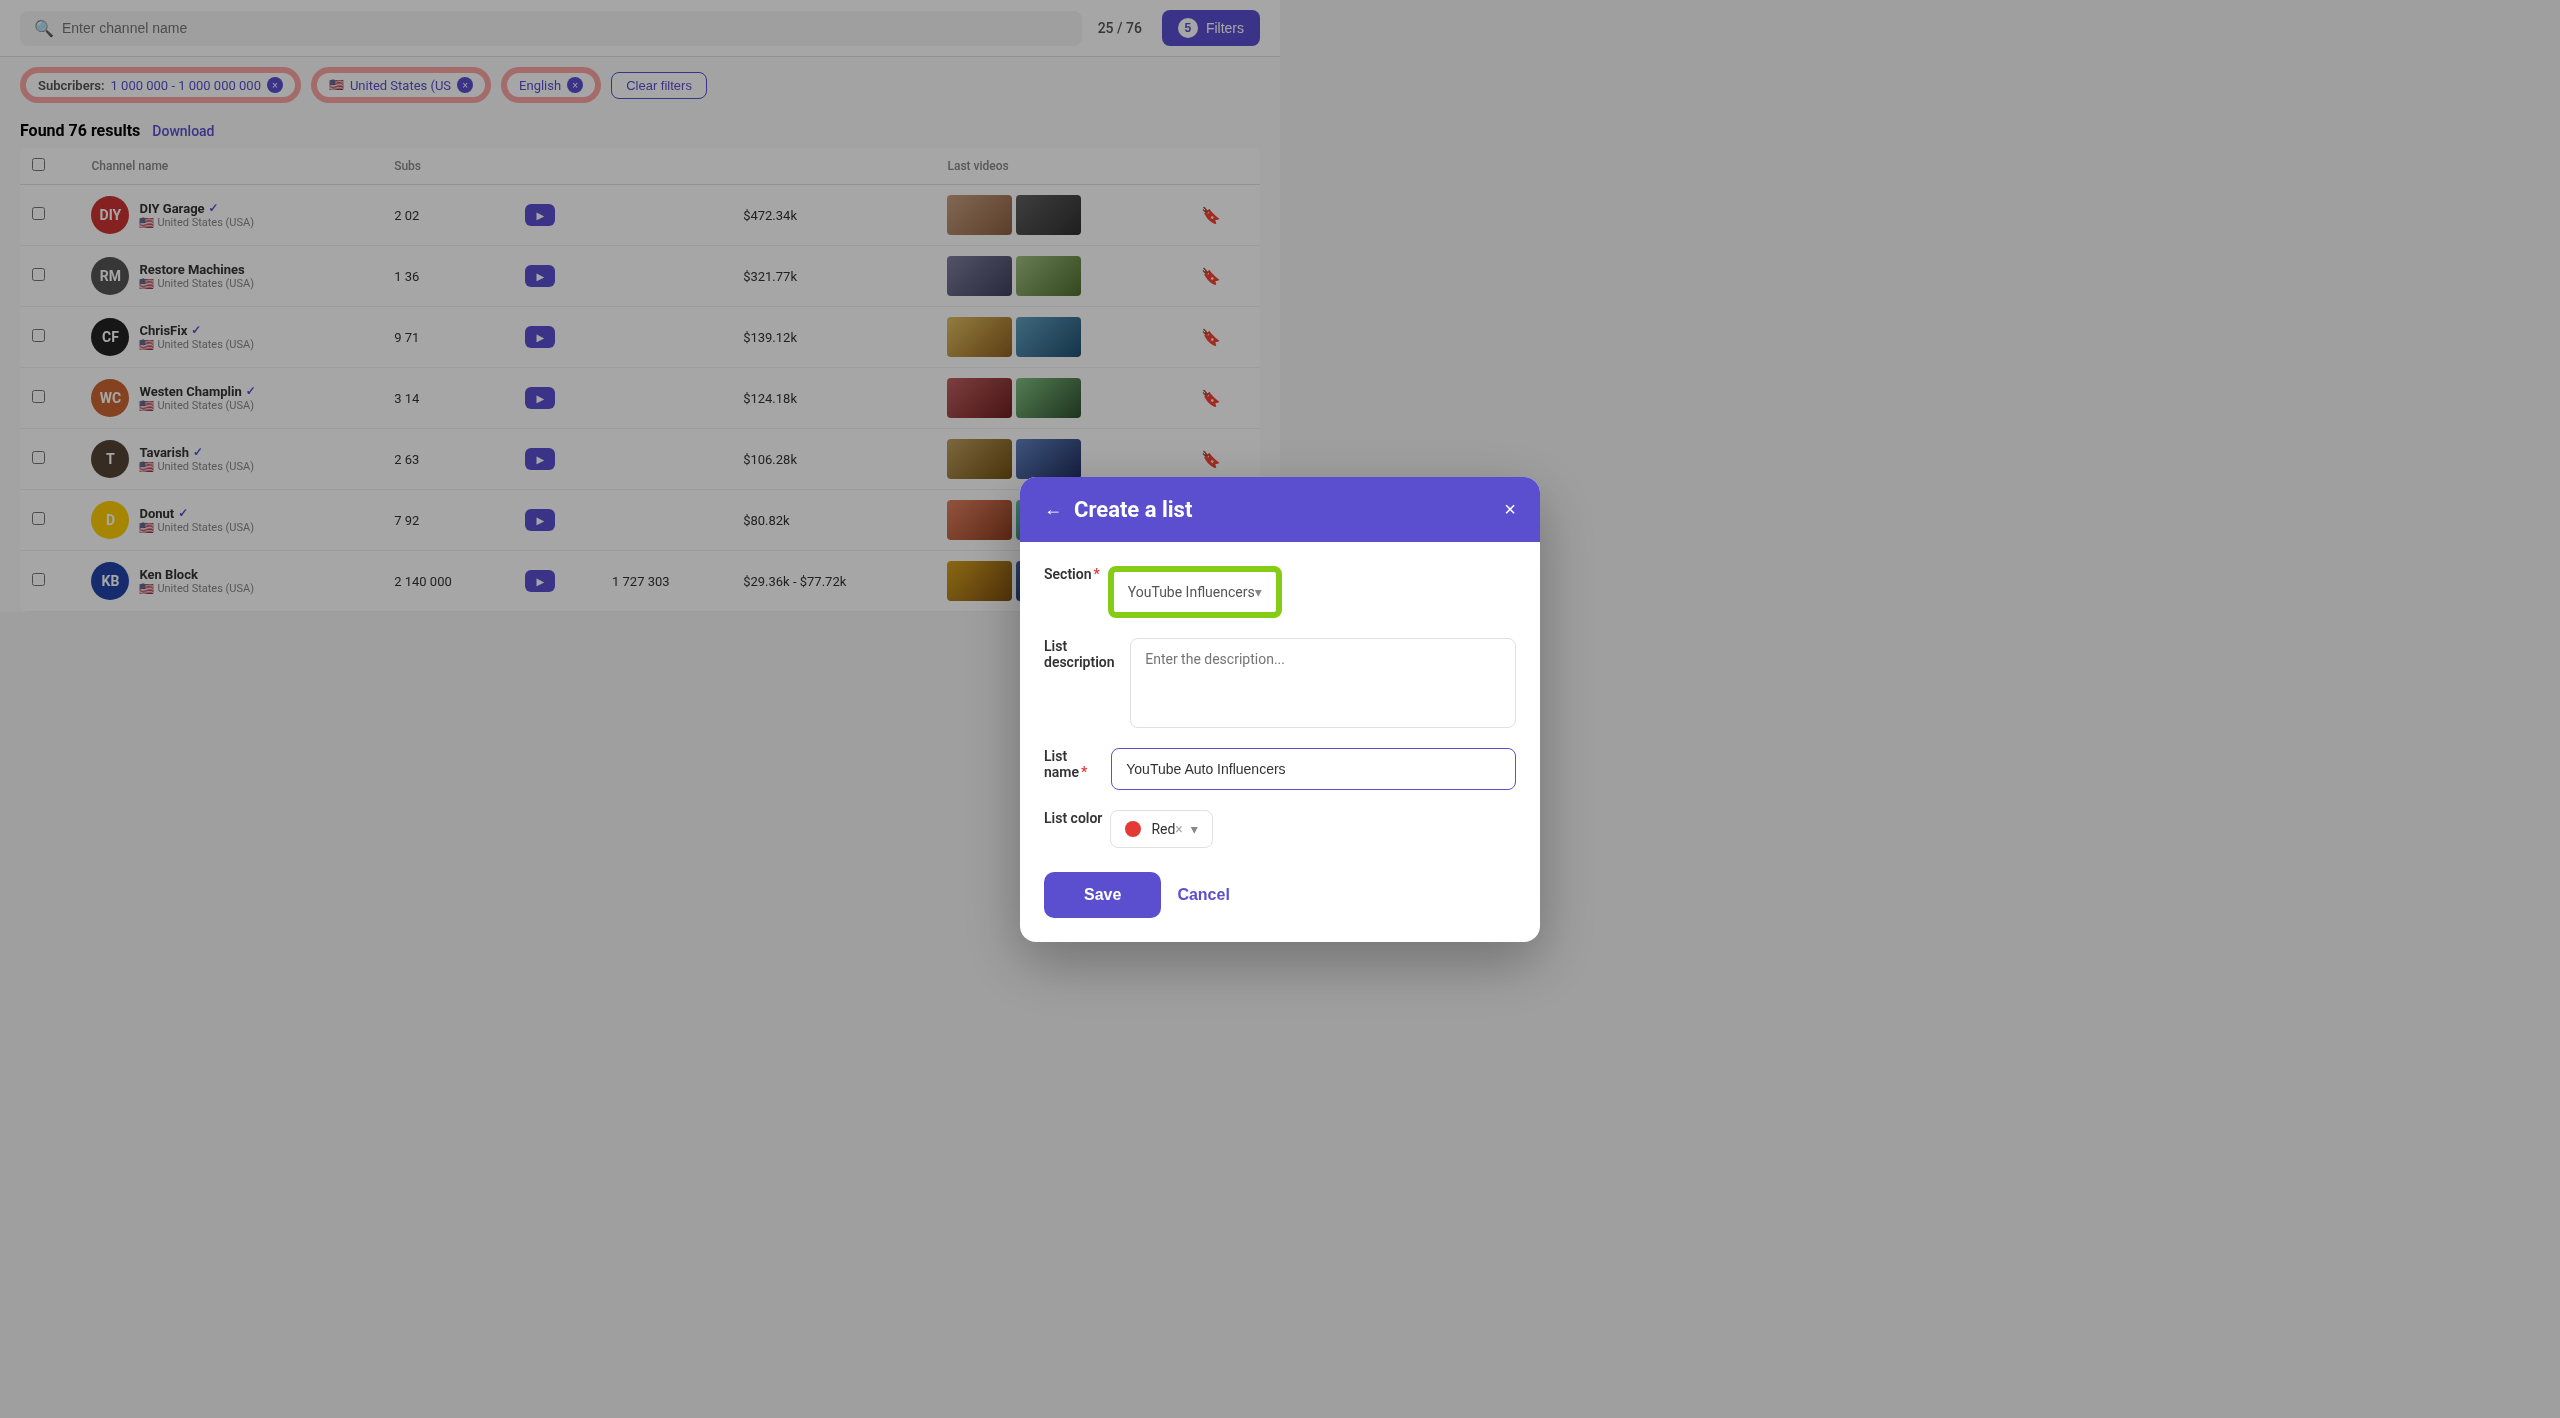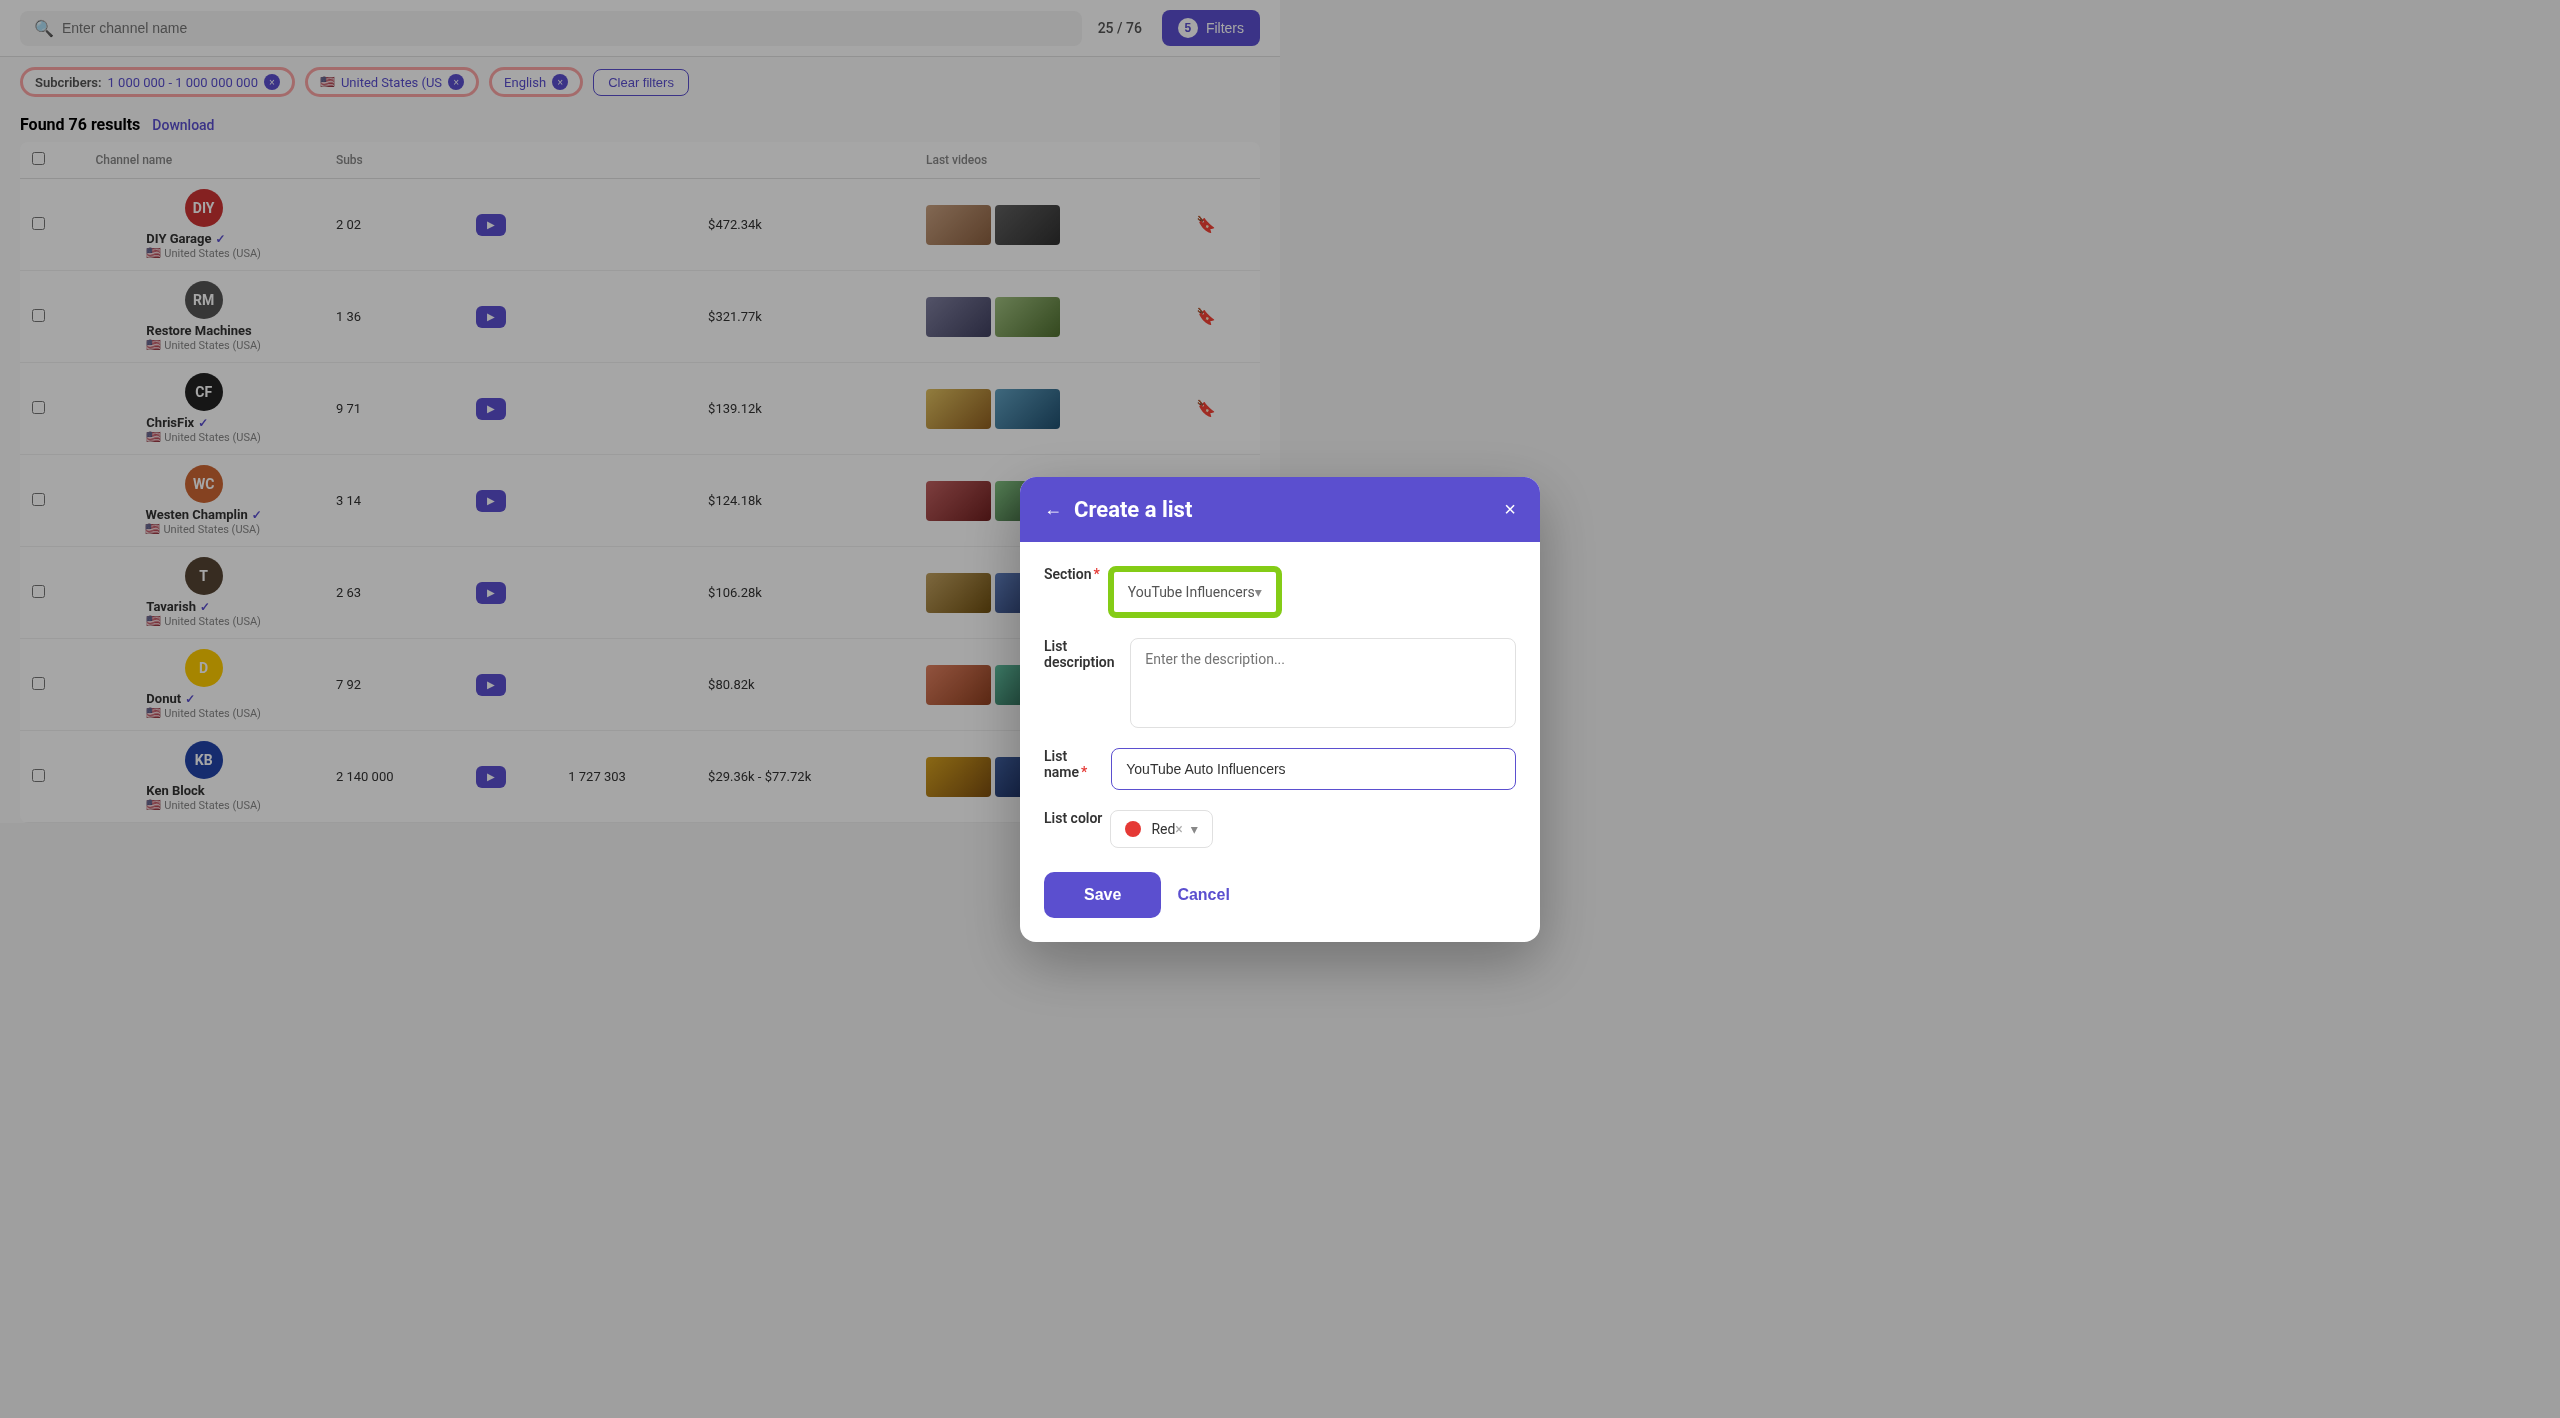--- a/index.html
+++ b/index.html
@@ -102,21 +102,21 @@
       padding: 10px 20px;
       gap: 10px;
       background: #fafafa;
     }
 
     .filter-tag {
       display: flex;
       align-items: center;
       gap: 6px;
       background: #fff;
-      border: 3px solid #fca5a5;
+      border: 6px solid #fca5a5;
       border-radius: 20px;
       padding: 4px 12px;
       font-size: 13px;
       color: #333;
     }
 
     .filter-tag .tag-label {
       font-weight: 600;
       color: #555;
     }
@@ -201,22 +201,21 @@
       padding: 10px 12px;
       font-size: 13px;
       color: #333;
       border-bottom: 1px solid #f0f0f0;
       vertical-align: middle;
     }
 
     .channel-cell {
       display: flex;
       align-items: center;
-      gap: 4px;
-      flex-direction: column;
+      gap: 10px;
     }
 
     .channel-avatar {
       width: 38px;
       height: 38px;
       border-radius: 50%;
       display: flex;
       align-items: center;
       justify-content: center;
       font-size: 14px;

